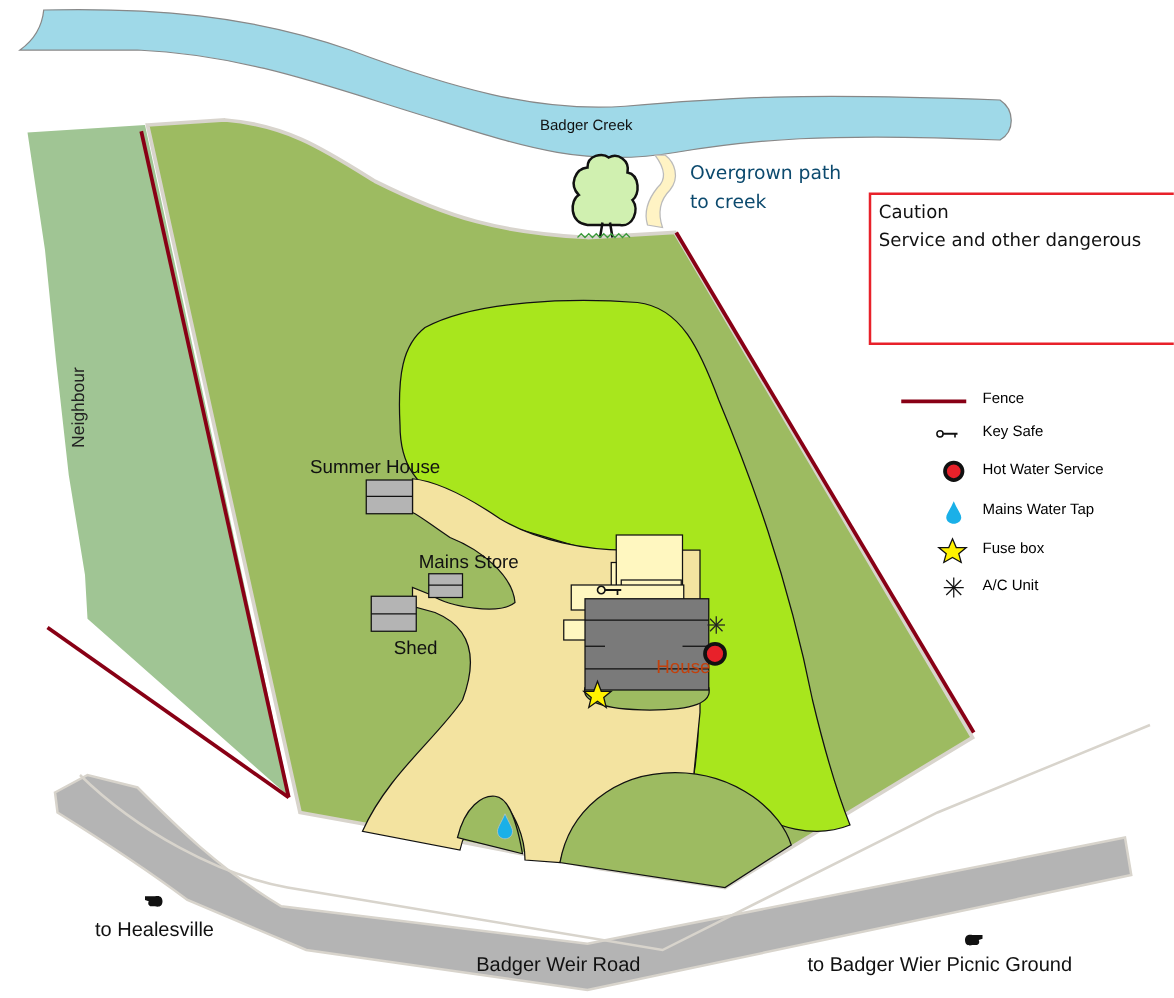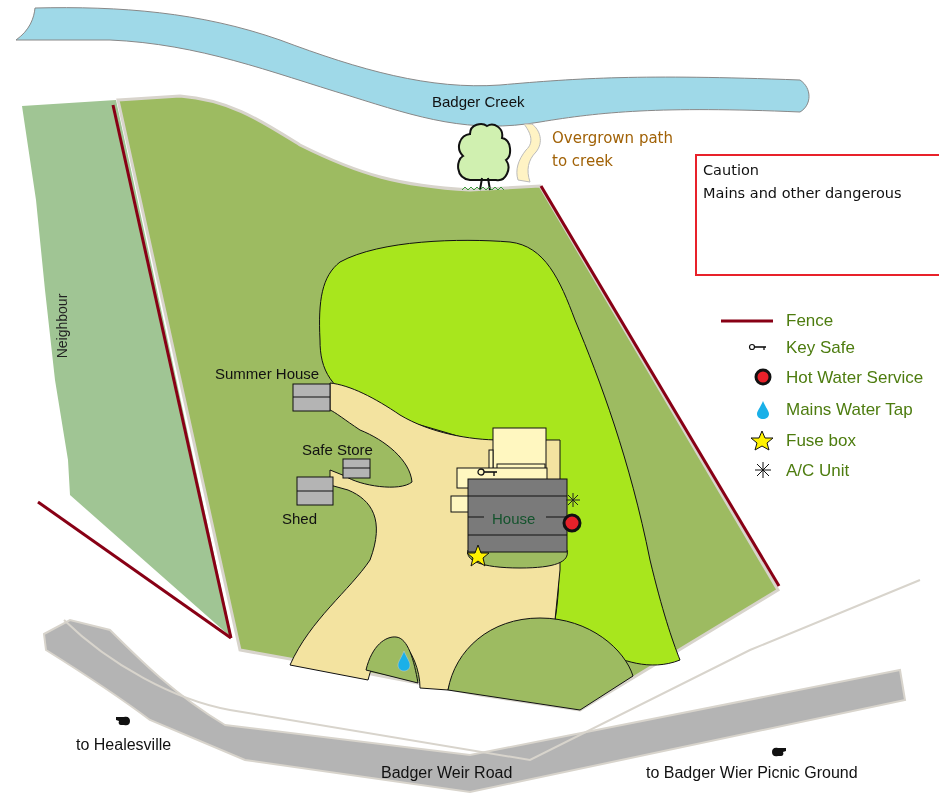--- a/index.html
+++ b/index.html
@@ -1,31 +1,31 @@
 <!DOCTYPE html>
 <html><head>
   <meta charset="utf-8">
   <style>
     html, body { margin: 0; padding: 0; background: #ffffff; }
     body { width: 939px; height: 798px; position: relative; overflow: hidden;
            font-family: "Liberation Sans", sans-serif; }
     #map { position: absolute; left: 0; top: 0; width: 939px; height: 798px; }
     .lbl { position: absolute; font-family: "Liberation Sans", sans-serif; font-size: 16px; color: #111; white-space: nowrap; }
-    .lbl-sm { font-size: 15px; }
-    .creek-label { left: 432px; top: 93px; font-size: 15px; }
-    .path-label { left: 552px; top: 127px; font-family: "DejaVu Sans", sans-serif; font-size: 15px; line-height: 23px; color: #a16207; }
+    .lbl-sm { font-size: 15px; margin-left: 33px; }
+    .creek-label { left: 432px; top: 93px; font-size: 12px; }
+    .path-label { left: 552px; top: 127px; font-family: "DejaVu Sans", sans-serif; font-size: 15px; line-height: 23px; color: #0c4a6e; }
     .neighbour { left: 30px; top: 318px; transform: rotate(-90deg); font-size: 14px; color: #222; }
     .caution { position: absolute; left: 695px; top: 154px; width: 250px; height: 122px;
                border: 2px solid #e8212a; box-sizing: border-box; padding: 3px 6px;
                font-family: "DejaVu Sans", sans-serif; font-size: 14.5px; line-height: 23px; color: #111; background: #fff; }
     .caution div { white-space: nowrap; }
     .legend { position: absolute; left: 718px; top: 309px; }
     .legend-row { position: absolute; left: 0; height: 22px; display: flex; align-items: center; }
     .legend-sym { position: absolute; width: 60px; height: 22px; }
-    .legend-text { position: absolute; left: 68px; font-size: 17px; color: #4d7c0f; white-space: nowrap; top: 2px; }
+    .legend-text { position: absolute; left: 68px; font-size: 12px; color: #000000; white-space: nowrap; top: 2px; }
   </style>
 </head>
 <body>
 
 <svg id="map" viewBox="0 0 939 798" xmlns="http://www.w3.org/2000/svg">
 
   <path d="M35,8 C120,6 200,12 280,40 C360,70 430,90 500,85 C580,78 640,74 800,80 C812,88 812,105 800,112 C660,106 600,112 540,122 C470,134 420,118 350,96 C270,72 200,44 110,40 L16,40 C30,30 34,18 35,8 Z" fill="#9fd9e8" stroke="#888" stroke-width="1"></path>
 
   <path d="M22,106 L116,100 L232,638 L70,495 L68,460 L55,380 L45,290 L36,200 Z" fill="#a0c594"></path>
 
@@ -118,30 +118,30 @@
   </g>
 </svg>
 
 <div class="lbl creek-label">Badger Creek</div>
 <div class="lbl path-label">
   <div>Overgrown path</div>
   <div>to creek</div>
 </div>
 <div class="lbl neighbour">Neighbour</div>
 <div class="lbl lbl-sm" style="left:215px;top:365px;">Summer House</div>
-<div class="lbl lbl-sm" style="left:302px;top:441px;">Safe Store</div>
+<div class="lbl lbl-sm" style="left:302px;top:441px;">Mains Store</div>
 <div class="lbl lbl-sm" style="left:282px;top:510px;">Shed</div>
-<div class="lbl lbl-sm" style="left:492px;top:510px;color:#14532d;">House</div>
+<div class="lbl lbl-sm" style="left:492px;top:525px;color:#c2410c;">House</div>
 <div class="lbl" style="left:76px;top:736px;">to Healesville</div>
 <div class="lbl" style="left:381px;top:764px;">Badger Weir Road</div>
 <div class="lbl" style="left:646px;top:764px;text-align:center;">to Badger Wier Picnic Ground</div>
 
 <div class="caution">
   <div>Caution</div>
-  <div>Mains and other dangerous</div>
+  <div>Service and other dangerous</div>
 </div>
 
 <div class="legend">
   <div class="legend-row" style="top:0px;">
     <svg class="legend-sym">
         <line x1="3" y1="12" x2="55" y2="12" stroke="#880015" stroke-width="3"></line>
       </svg>
     <span class="legend-text">Fence</span>
   </div>
   <div class="legend-row" style="top:27px;">

